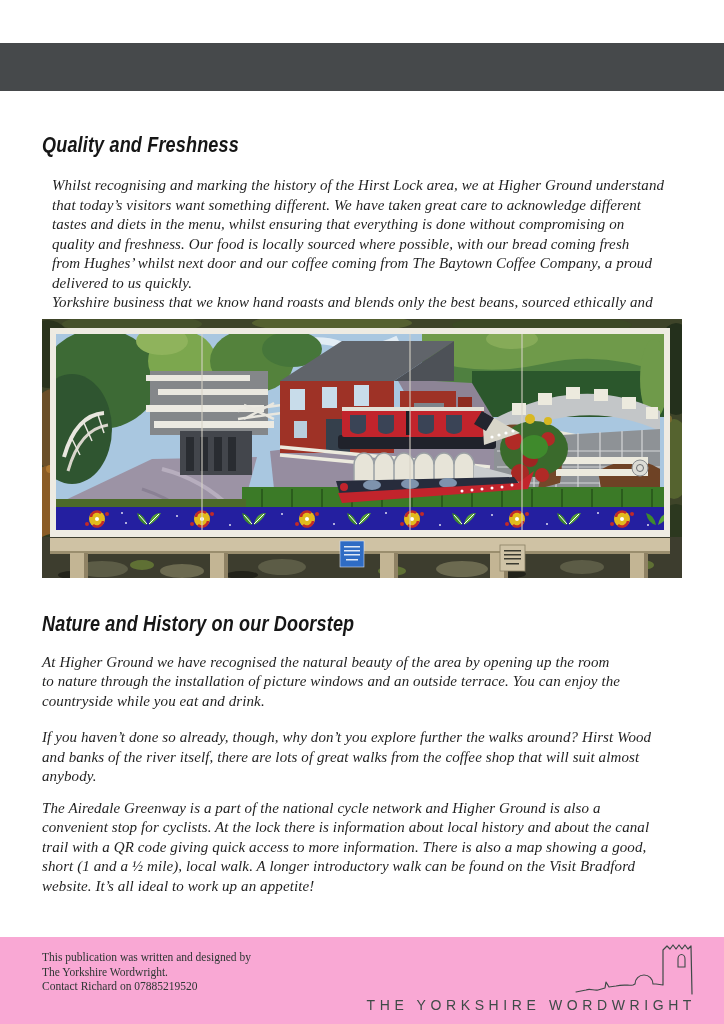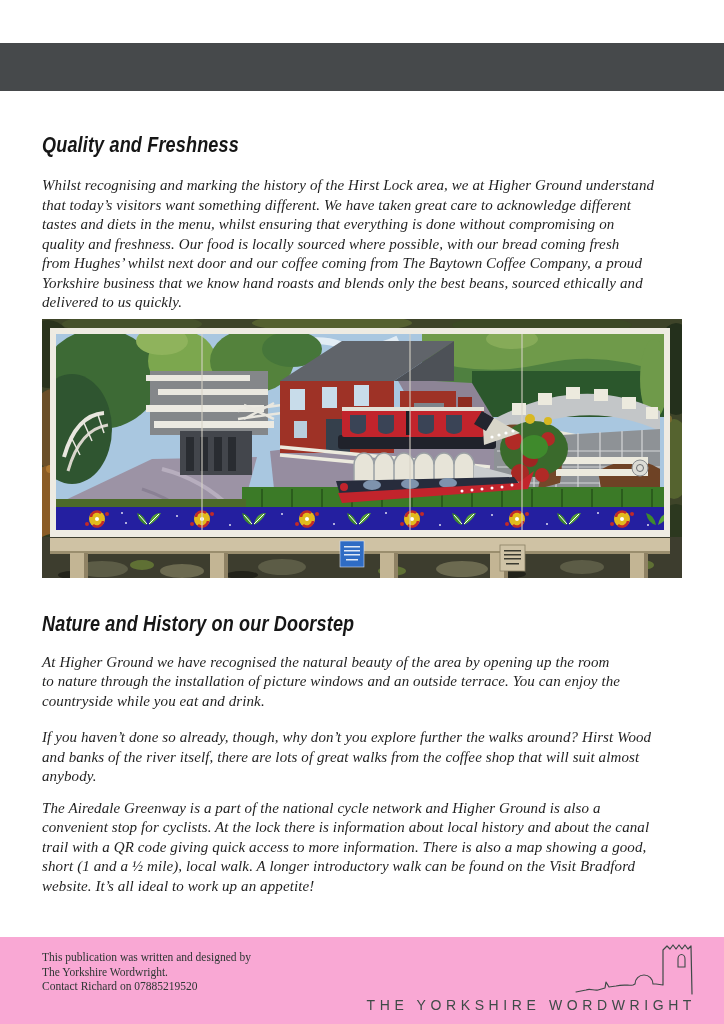--- a/index.html
+++ b/index.html
@@ -11,21 +11,21 @@
   .content{position:absolute;left:42px;top:91px;width:642px;font-style:italic;}
   .head{
     font-family:"Liberation Sans", sans-serif;font-weight:700;font-size:22px;line-height:24px;
     color:#161616;margin:0;transform:scaleX(0.82);transform-origin:left center;white-space:nowrap;
     letter-spacing:0.2px;
   }
   .head-quality{margin-top:42px;}
   .head-nature{margin-top:34px;}
   .para{font-size:15px;color:#1f1f1f;letter-spacing:0.1px;}
   .para .tline{height:19.5px;line-height:19.5px;white-space:nowrap;}
-  .para1{margin-top:19px;}
+  .para1{margin-top:19px;margin-left:10px;}
   .para2{margin-top:17px;}
   .para3{margin-top:17px;}
   .para4{margin-top:12px;}
   figure.mural{margin:6px 0 0 0;padding:0;width:640px;height:259px;}
   .footer{position:absolute;left:0;top:937px;width:724px;height:87px;background:#f9a8d4;}
   .credit{position:absolute;left:42px;top:13px;font-size:11.5px;line-height:14.5px;color:#2c3633;}
   .credit .tline{white-space:nowrap;}
   .logo{position:absolute;right:12px;top:2px;width:340px;height:82px;}
   .logo-tower{position:absolute;top:1px;right:6px;}
   .logo-text{
@@ -41,22 +41,22 @@
 <div class="content">
 
   <h1 class="head head-quality">Quality and Freshness</h1>
 
   <div class="para para1">
     <div class="tline">Whilst recognising and marking the history of the Hirst Lock area, we at Higher Ground understand</div>
     <div class="tline">that today’s visitors want something different. We have taken great care to acknowledge different</div>
     <div class="tline">tastes and diets in the menu, whilst ensuring that everything is done without compromising on</div>
     <div class="tline">quality and freshness. Our food is locally sourced where possible, with our bread coming fresh</div>
     <div class="tline">from Hughes’ whilst next door and our coffee coming from The Baytown Coffee Company, a proud</div>
+    <div class="tline">delivered to us quickly.</div>
     <div class="tline">Yorkshire business that we know hand roasts and blends only the best beans, sourced ethically and</div>
-    <div class="tline">delivered to us quickly.</div>
   </div>
 
   <figure class="mural">
     <svg viewBox="0 0 640 259" width="640" height="259">
       <defs>
         <clipPath id="pc">
             <rect x="14" y="15" width="608" height="196"></rect>
           </clipPath>
       </defs>
 

